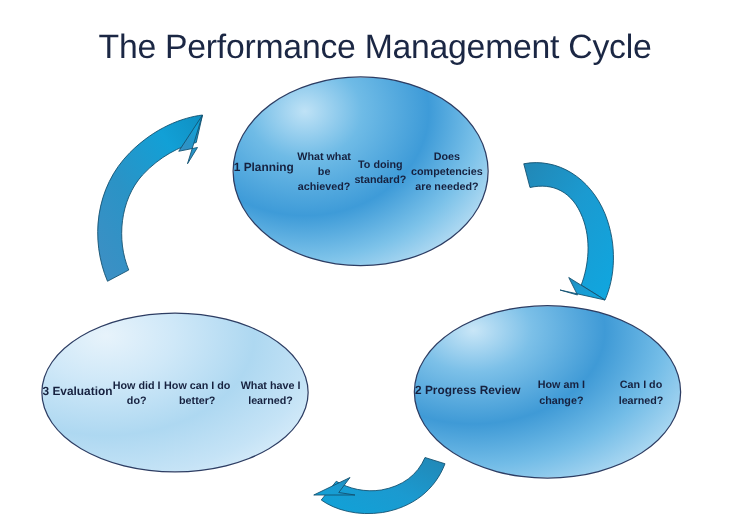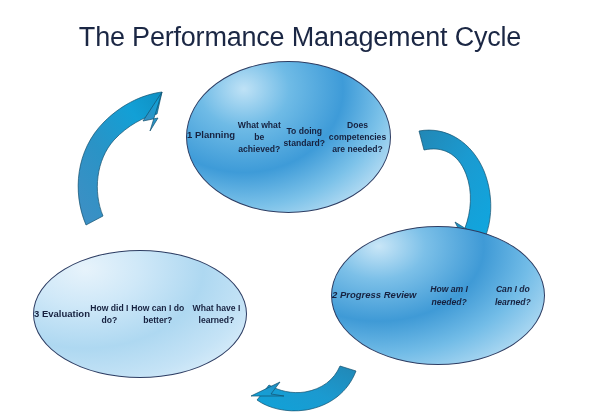--- a/index.html
+++ b/index.html
@@ -64,27 +64,26 @@
     width: 205px;
     height: 152px;
     background: radial-gradient(ellipse at 28% 18%,
                 #bfe2f6 0%, #6fbbe6 22%, #3e9bd8 48%,
                 #7cc2e9 68%, #bcdff4 85%, #dcecf8 100%);
   }
   #node-planning .node-title { margin-bottom: 4px; }
 
   #node-progress {
     left: 331px;
-    top: 226px;
+    top: 244px;
     width: 214px;
     height: 139px;
     background: radial-gradient(ellipse at 22% 14%,
                 #c9e6f7 0%, #7cc0e8 20%, #3f9ad6 45%,
                 #72bce7 65%, #aed9f2 84%, #d3e9f8 100%);
-    font-style: italic;
   }
 
   #node-evaluation {
     left: 33px;
     top: 250px;
     width: 214px;
     height: 128px;
     background: radial-gradient(ellipse at 24% 14%,
                 #e7f3fb 0%, #cfe8f8 24%, #aed8f1 52%,
                 #c5e3f6 74%, #e0f0fb 92%, #eef7fd 100%);
@@ -163,21 +162,21 @@
 
   <div class="node" id="node-planning">
     <div class="node-title">1  Planning</div>
     <div class="node-line">What what be achieved?</div>
     <div class="node-line">To doing standard?</div>
     <div class="node-line">Does competencies are needed?</div>
   </div>
 
   <div class="node" id="node-progress">
     <div class="node-title">2  Progress Review</div>
-    <div class="node-line">How am I needed?</div>
+    <div class="node-line">How am I change?</div>
     <div class="node-line">Can I do learned?</div>
   </div>
 
   <div class="node" id="node-evaluation">
     <div class="node-title">3  Evaluation</div>
     <div class="node-line">How did I do?</div>
     <div class="node-line">How can I do better?</div>
     <div class="node-line">What have I learned?</div>
   </div>
 

